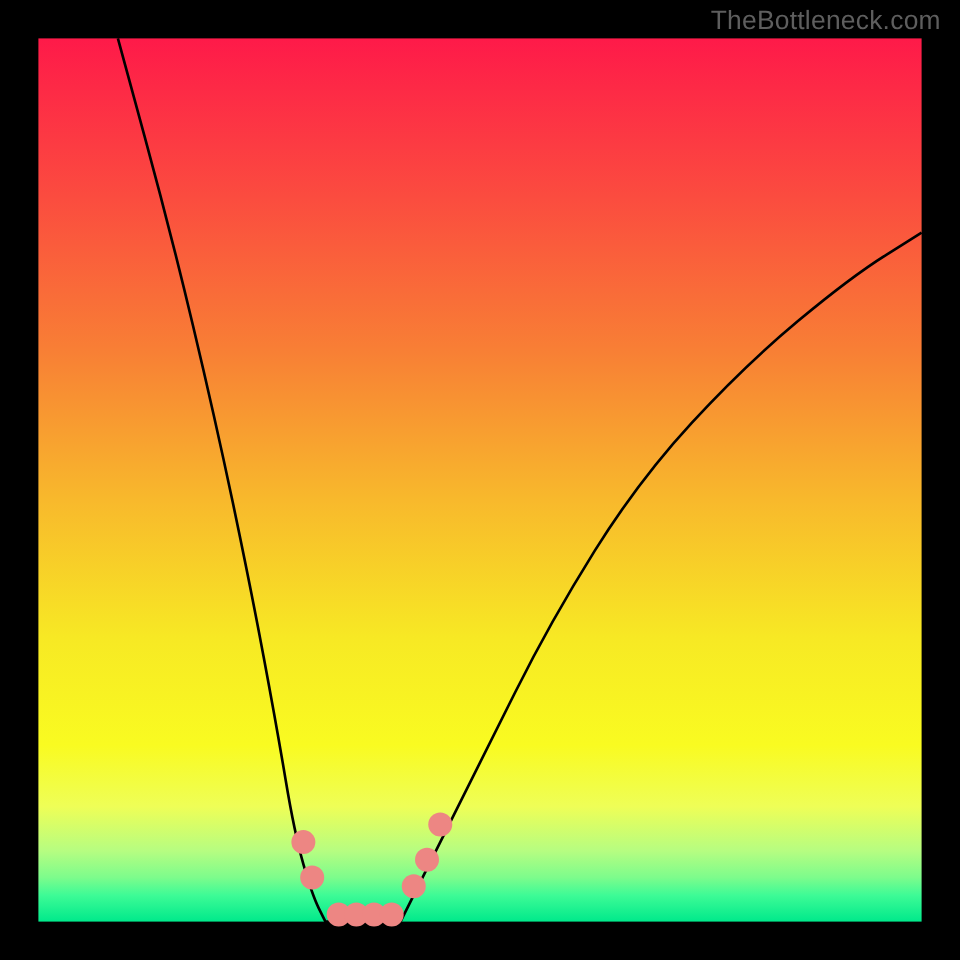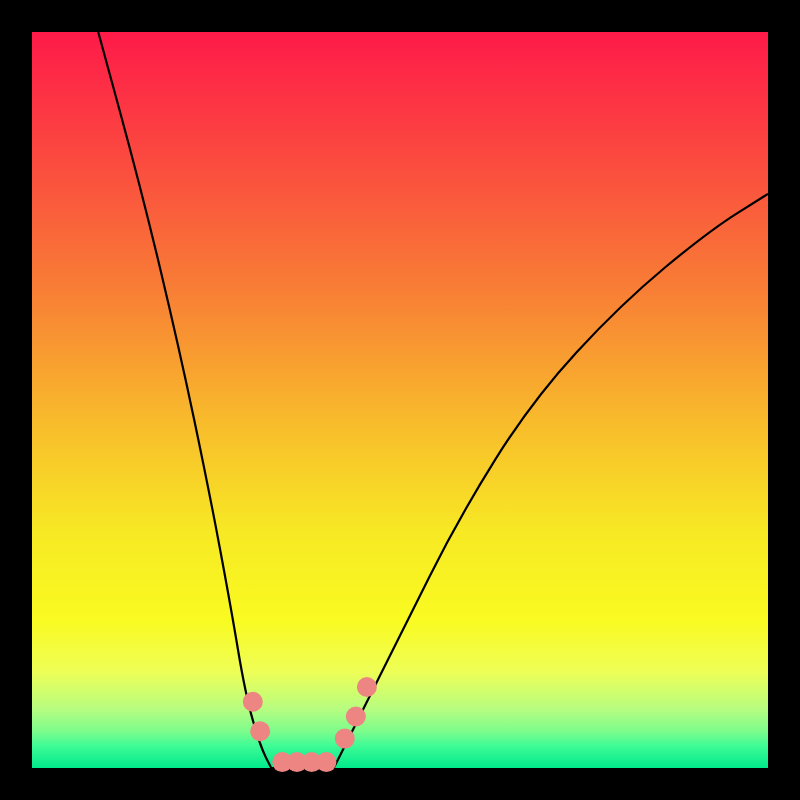--- a/index.html
+++ b/index.html
@@ -29,20 +29,21 @@
     letter-spacing: 0.2px;
   }
   svg {
     display: block;
   }
 </style>
 </head>
 <body>
 
 <div class="frame">
+  <div class="watermark">TheBottleneck.com</div>
   <svg id="plot" width="800" height="800" viewBox="0 0 800 800">
     <defs>
       <linearGradient id="bg-grad" x1="0" y1="0" x2="0" y2="1">
           <stop offset="0%" stop-color="#fe1a49"></stop>
           <stop offset="18%" stop-color="#fb4c3f"></stop>
           <stop offset="35%" stop-color="#f87e35"></stop>
           <stop offset="52%" stop-color="#f8b82c"></stop>
           <stop offset="68%" stop-color="#f7e924"></stop>
           <stop offset="80%" stop-color="#f9fb21"></stop>
           <stop offset="87%" stop-color="#eefe57"></stop>

